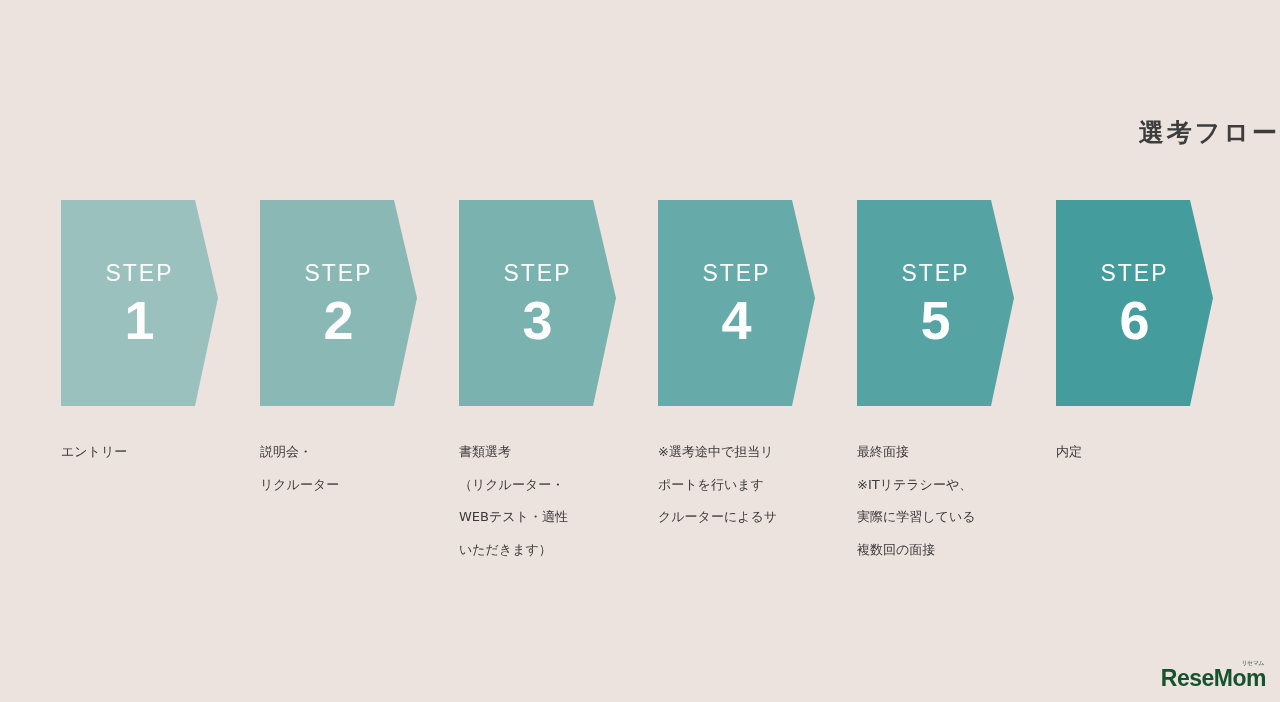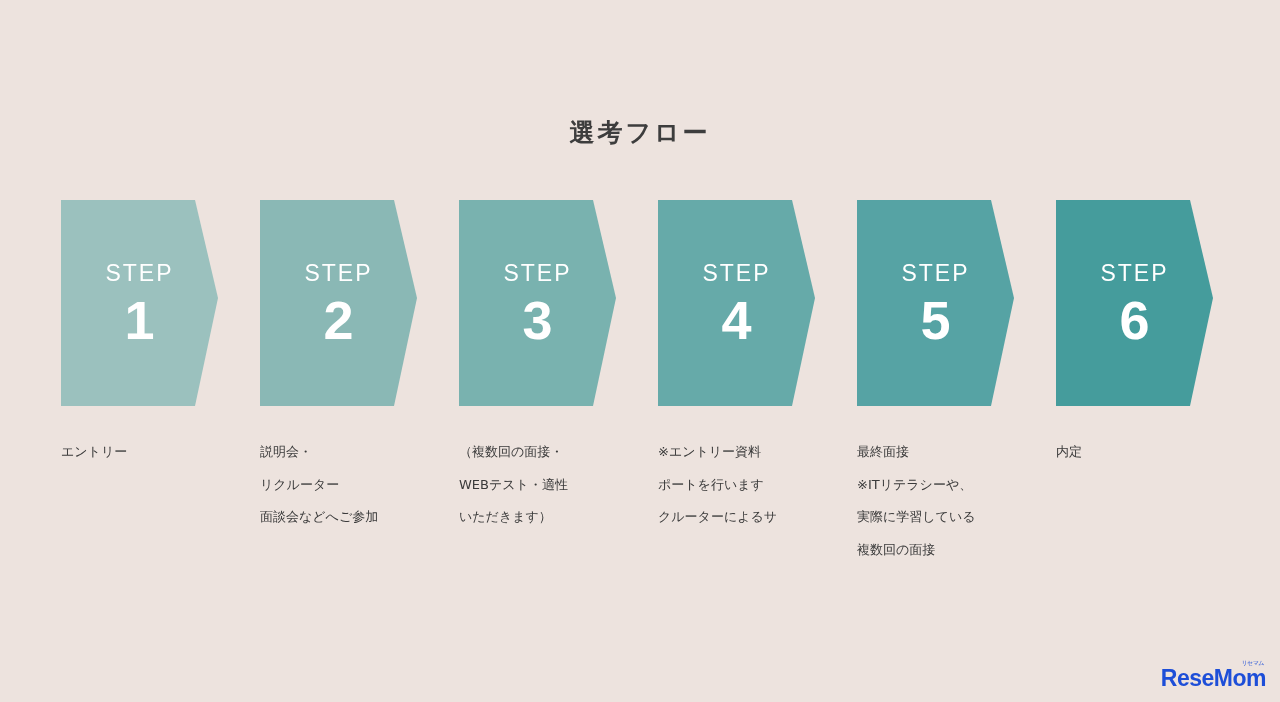--- a/index.html
+++ b/index.html
@@ -5,21 +5,21 @@
     html, body { margin: 0; padding: 0; }
     body {
       width: 1280px; height: 702px;
       background: #ede3de;
       position: relative; overflow: hidden;
       font-family: "DejaVu Sans", "Liberation Sans", sans-serif;
       color: #3a3a3a;
     }
     .title {
       position: absolute; top: 116px; left: 0; width: 1280px;
-      text-align: center; font-size: 25px; font-weight: bold;
+      text-align: right; font-size: 25px; font-weight: bold;
       letter-spacing: 3px; color: #3d3d3d;
     }
     .step {
       position: absolute; top: 200px; width: 157px; height: 246px;
     }
     .step svg { position: absolute; left: 0; top: 0; }
     .step-label {
       position: absolute; top: 60px; left: 0; width: 157px;
       text-align: center; color: #ffffff; font-size: 23px;
       letter-spacing: 2px; font-family: "Liberation Sans", sans-serif;
@@ -30,21 +30,21 @@
       font-family: "Liberation Sans", sans-serif; line-height: 64px;
     }
     .desc {
       position: absolute; top: 436px; width: 175px;
       font-size: 13px; line-height: 32.5px; color: #3a3a3a;
     }
     .desc div { white-space: nowrap; }
     .logo {
       position: absolute; right: 14px; bottom: 10px;
       font-family: "Liberation Sans", sans-serif; font-weight: bold;
-      font-size: 23px; color: #1d4ed8; letter-spacing: -0.5px; text-align: center;
+      font-size: 23px; color: #14532d; letter-spacing: -0.5px; text-align: center;
     }
     .logo small {
       position: absolute; top: -6px; right: 2px; font-size: 6px; font-weight: normal;
     }
   </style>
 </head>
 <body>
 
 <div class="title">選考フロー</div>
 
@@ -95,29 +95,29 @@
   <div class="step-label">STEP</div>
   <div class="step-num">6</div>
 </div>
 
 <div class="desc" style="left:61px">
   <div>エントリー</div>
 </div>
 <div class="desc" style="left:260px">
   <div>説明会・</div>
   <div>リクルーター</div>
-  <div>面談会などへご参加</div>
 </div>
 <div class="desc" style="left:459px">
-  <div>（複数回の面接・</div>
+  <div>書類選考</div>
+  <div>（リクルーター・</div>
   <div>WEBテスト・適性</div>
   <div>いただきます）</div>
 </div>
 <div class="desc" style="left:658px">
-  <div>※エントリー資料</div>
+  <div>※選考途中で担当リ</div>
   <div>ポートを行います</div>
   <div>クルーターによるサ</div>
 </div>
 <div class="desc" style="left:857px">
   <div>最終面接</div>
   <div>※ITリテラシーや、</div>
   <div>実際に学習している</div>
   <div>複数回の面接</div>
 </div>
 <div class="desc" style="left:1056px">

